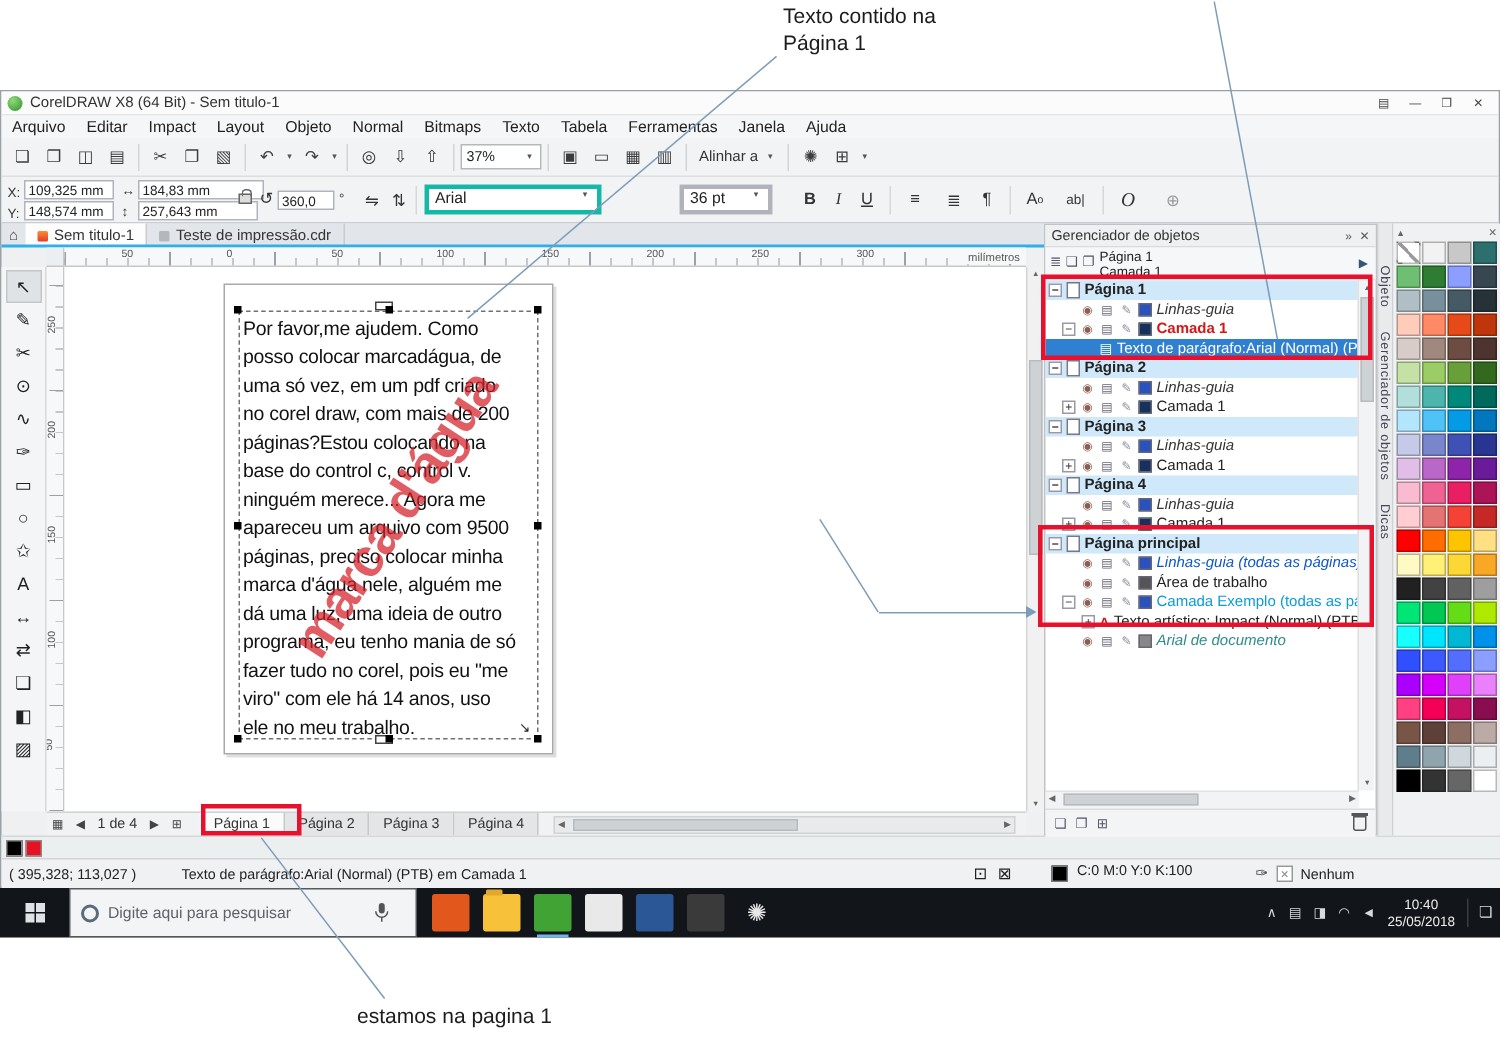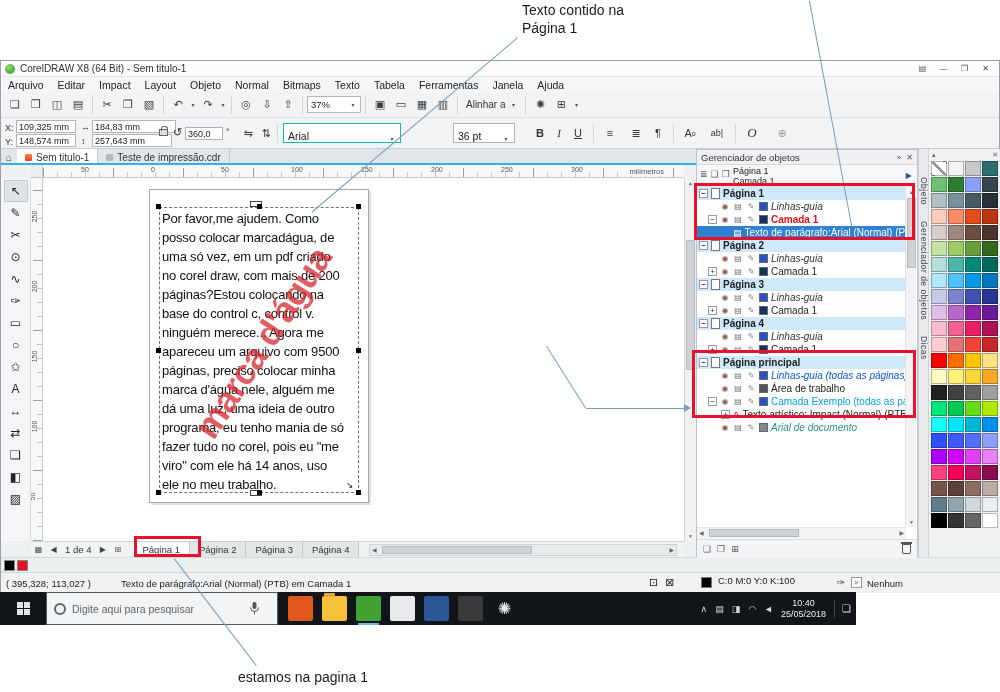--- a/index.html
+++ b/index.html
@@ -39,37 +39,37 @@
   .snapbox{height:18px;font-size:10px;color:#333;display:flex;align-items:center;padding:0 4px;gap:4px;flex:none}
   
   #propbar{position:absolute;left:0;top:57px;width:100%;height:31px;background:#f2f3f4;border-bottom:1px solid #c9ccd0}
   .pblab{position:absolute;font-size:9px;color:#333}
   .fld{position:absolute;background:#fff;border:1px solid #b0b4ba;font-size:9px;color:#222;display:flex;align-items:center;padding:0 2px;height:13px}
   .pbtn{position:absolute;width:18px;height:20px;display:flex;align-items:center;justify-content:center;font-size:11px;color:#333}
   .pbtn.b{font-weight:bold}
   .pbtn.i{font-style:italic;font-family:"Liberation Serif",serif}
   .pbtn.u{text-decoration:underline}
   .pbtn.o{font-style:italic;font-family:"Liberation Serif",serif;font-size:13px}
-  .combo{position:absolute;height:20px;background:#fff;border:1px solid #14b8a6;display:flex;align-items:flex-end;justify-content:space-between;padding:0 4px;font-size:10.5px;color:#222}
+  .combo{position:absolute;height:20px;background:#fff;border:3px solid #14b8a6;display:flex;align-items:flex-start;justify-content:space-between;padding:0 4px;font-size:10.5px;color:#222}
   .pbsep{position:absolute;top:6px;width:1px;height:19px;background:#d5d7d9}
   .minilock{position:absolute;width:9px;height:7px;border:1px solid #666;background:#ddd}
   .minilock::before{content:"";position:absolute;left:1px;top:-4px;width:5px;height:4px;border:1px solid #666;border-bottom:none;border-radius:3px 3px 0 0}
   
   #doctabs{position:absolute;left:0;top:88px;width:695px;height:16px;background:#e2e5e9;display:flex;align-items:center}
   #doctabs::after{content:"";position:absolute;left:0;right:0;bottom:0;height:2px;background:#2fb0e8}
   .dtab{height:16px;display:flex;align-items:center;padding:0 8px;font-size:10px;color:#333;border-right:1px solid #c9cbce;gap:4px}
   .dtab.active{background:#fdfdfd}
   .dot{width:7px;height:7px;background:linear-gradient(#ff8c2e,#e23a2e);border-radius:1px;flex:none}
   .dot.gray{background:#b5b8ba}
   #rcorner{position:absolute;left:30px;top:104px;width:12px;height:13px;background:#eceff1;border-right:1px solid #c8c8c8;border-bottom:1px solid #c8c8c8}
   #hruler{position:absolute;left:42px;top:104px;width:641px;height:13px;background-color:#f7f8f9;border-bottom:1px solid #c8c8c8;
     background-image:repeating-linear-gradient(90deg,#9aa0a6 0 1px,transparent 1px 70px),repeating-linear-gradient(90deg,#c3c7cb 0 1px,transparent 1px 14px);
     background-size:100% 9px,100% 5px;background-position:left bottom,left bottom;background-repeat:no-repeat}
   .hlabel{position:absolute;top:1px;font-size:7px;color:#555}
-  #mmlabel{position:absolute;right:20px;top:2px;font-size:7.5px;color:#555;background:#f7f8f9;padding-left:3px}
+  #mmlabel{position:absolute;right:4px;top:2px;font-size:7.5px;color:#555;background:#f7f8f9;padding-left:3px}
   #vruler{position:absolute;left:30px;top:117px;width:12px;height:363px;background-color:#f7f8f9;border-right:1px solid #c8c8c8;
     background-image:repeating-linear-gradient(0deg,#9aa0a6 0 1px,transparent 1px 70px),repeating-linear-gradient(0deg,#c3c7cb 0 1px,transparent 1px 14px);
     background-size:9px 100%,5px 100%;background-position:right top,right top;background-repeat:no-repeat}
   .vlabel{position:absolute;left:-2px;font-size:7px;color:#555;transform:rotate(-90deg)}
   
   #toolbox{position:absolute;left:0;top:117px;width:30px;height:363px;background:#f4f5f6;border-right:1px solid #d8dadc;display:flex;flex-direction:column;align-items:center;padding-top:2px}
   .tool{width:24px;height:22px;display:flex;align-items:center;justify-content:center;font-size:12px;color:#222;flex:none}
   .tool.active{background:#dfe3e6;border:1px solid #c3c7ca}
   #canvas{position:absolute;left:42px;top:117px;width:641px;height:363px;background:#fff;overflow:hidden}
   #page{position:absolute;left:106px;top:11px;width:220px;height:314px;background:#fff;border:1px solid #a9a9a9;box-shadow:2px 2px 0 rgba(0,0,0,.13)}
@@ -145,21 +145,21 @@
   .trash::before{content:"";position:absolute;left:-2px;right:-2px;top:-3px;height:2px;background:#555}
   
   #dockertabs{position:absolute;left:917px;top:88px;width:11px;height:408px;background:#e8eaec;border-left:1px solid #cfd2d4;border-right:1px solid #cfd2d4;display:flex;flex-direction:column;align-items:center;padding-top:28px;gap:16px}
   .vtab{writing-mode:vertical-rl;font-size:8.5px;color:#445;letter-spacing:.5px;white-space:nowrap}
   #palette{position:absolute;left:928px;top:88px;width:72px;height:408px;background:#f0f1f2}
   #pal-head{height:12px;display:flex;justify-content:space-between;align-items:center;padding:0 3px;font-size:7px;color:#666}
   #pal-grid{display:flex;flex-wrap:wrap;padding-left:2px;width:70px}
   .sw{width:16px;height:15px;margin:0 1px 1px 0;border:1px solid rgba(0,0,0,.28);flex:none}
   .sw.none{background:#fff;background-image:linear-gradient(45deg,transparent 44%,#999 44%,#999 56%,transparent 56%)}
   
-  #taskbar{position:absolute;left:0;top:592px;width:856px;height:33px;background:#121519;z-index:30}
+  #taskbar{position:absolute;left:0;top:592px;width:1000px;height:33px;background:#121519;z-index:30}
   #startbtn{position:absolute;left:0;top:0;width:46px;height:33px;display:flex;align-items:center;justify-content:center}
   .winlogo{display:grid;grid-template-columns:6px 6px;grid-template-rows:6px 6px;gap:1px}
   .winlogo span{background:#dfe3e6}
   #searchbox{position:absolute;left:46px;top:0;width:232px;height:33px;background:#f3f4f5;border:1px solid #55595e;display:flex;align-items:center;padding:0 7px;gap:6px}
   #cortana{width:12px;height:12px;border:2px solid #5a6b7a;border-radius:50%;flex:none}
   #searchinput{border:none;background:transparent;font-size:10.5px;color:#555;width:172px;outline:none;font-family:"Liberation Sans","DejaVu Sans",sans-serif}
   #searchinput::placeholder{color:#5f6368}
   .tbicon{position:absolute;top:4px;width:25px;height:25px;border-radius:2px}
   .tbicon.active::after{content:"";position:absolute;left:2px;right:2px;bottom:-4px;height:2px;background:#6fb7e8}
   .tbicon.folder::before{content:"";position:absolute;top:-3px;left:2px;width:11px;height:4px;background:#e0a92e;border-radius:1px 1px 0 0}

